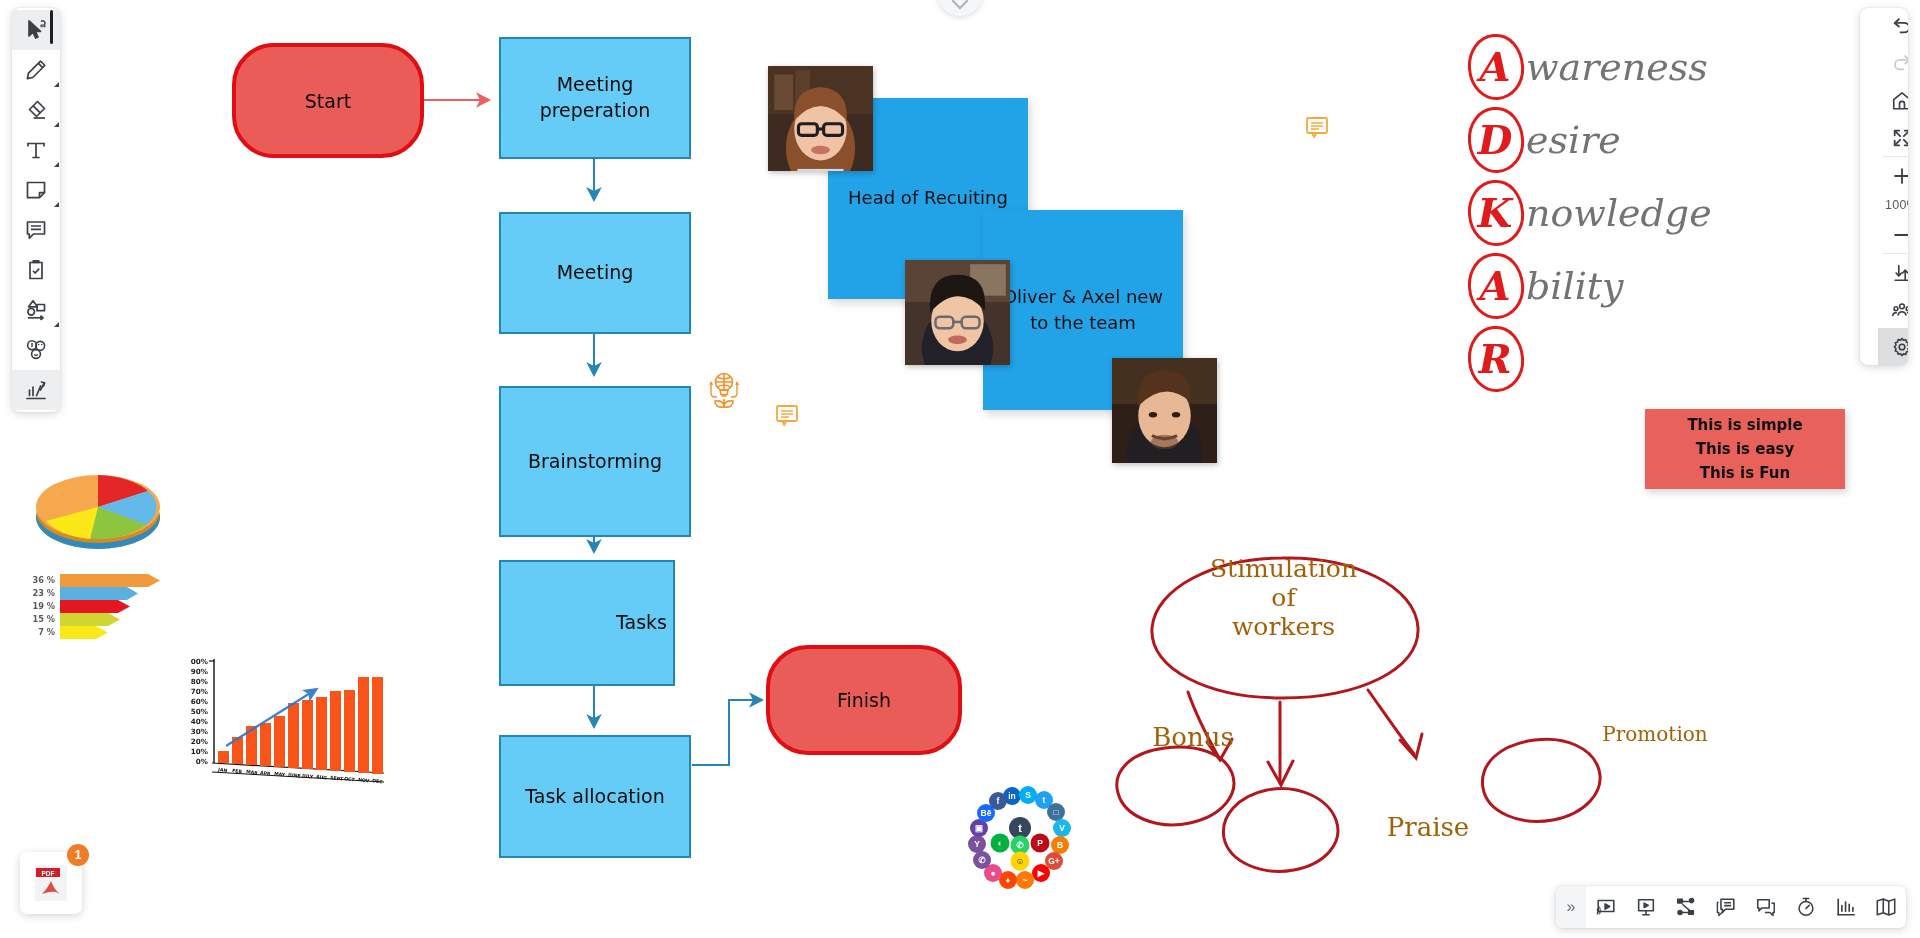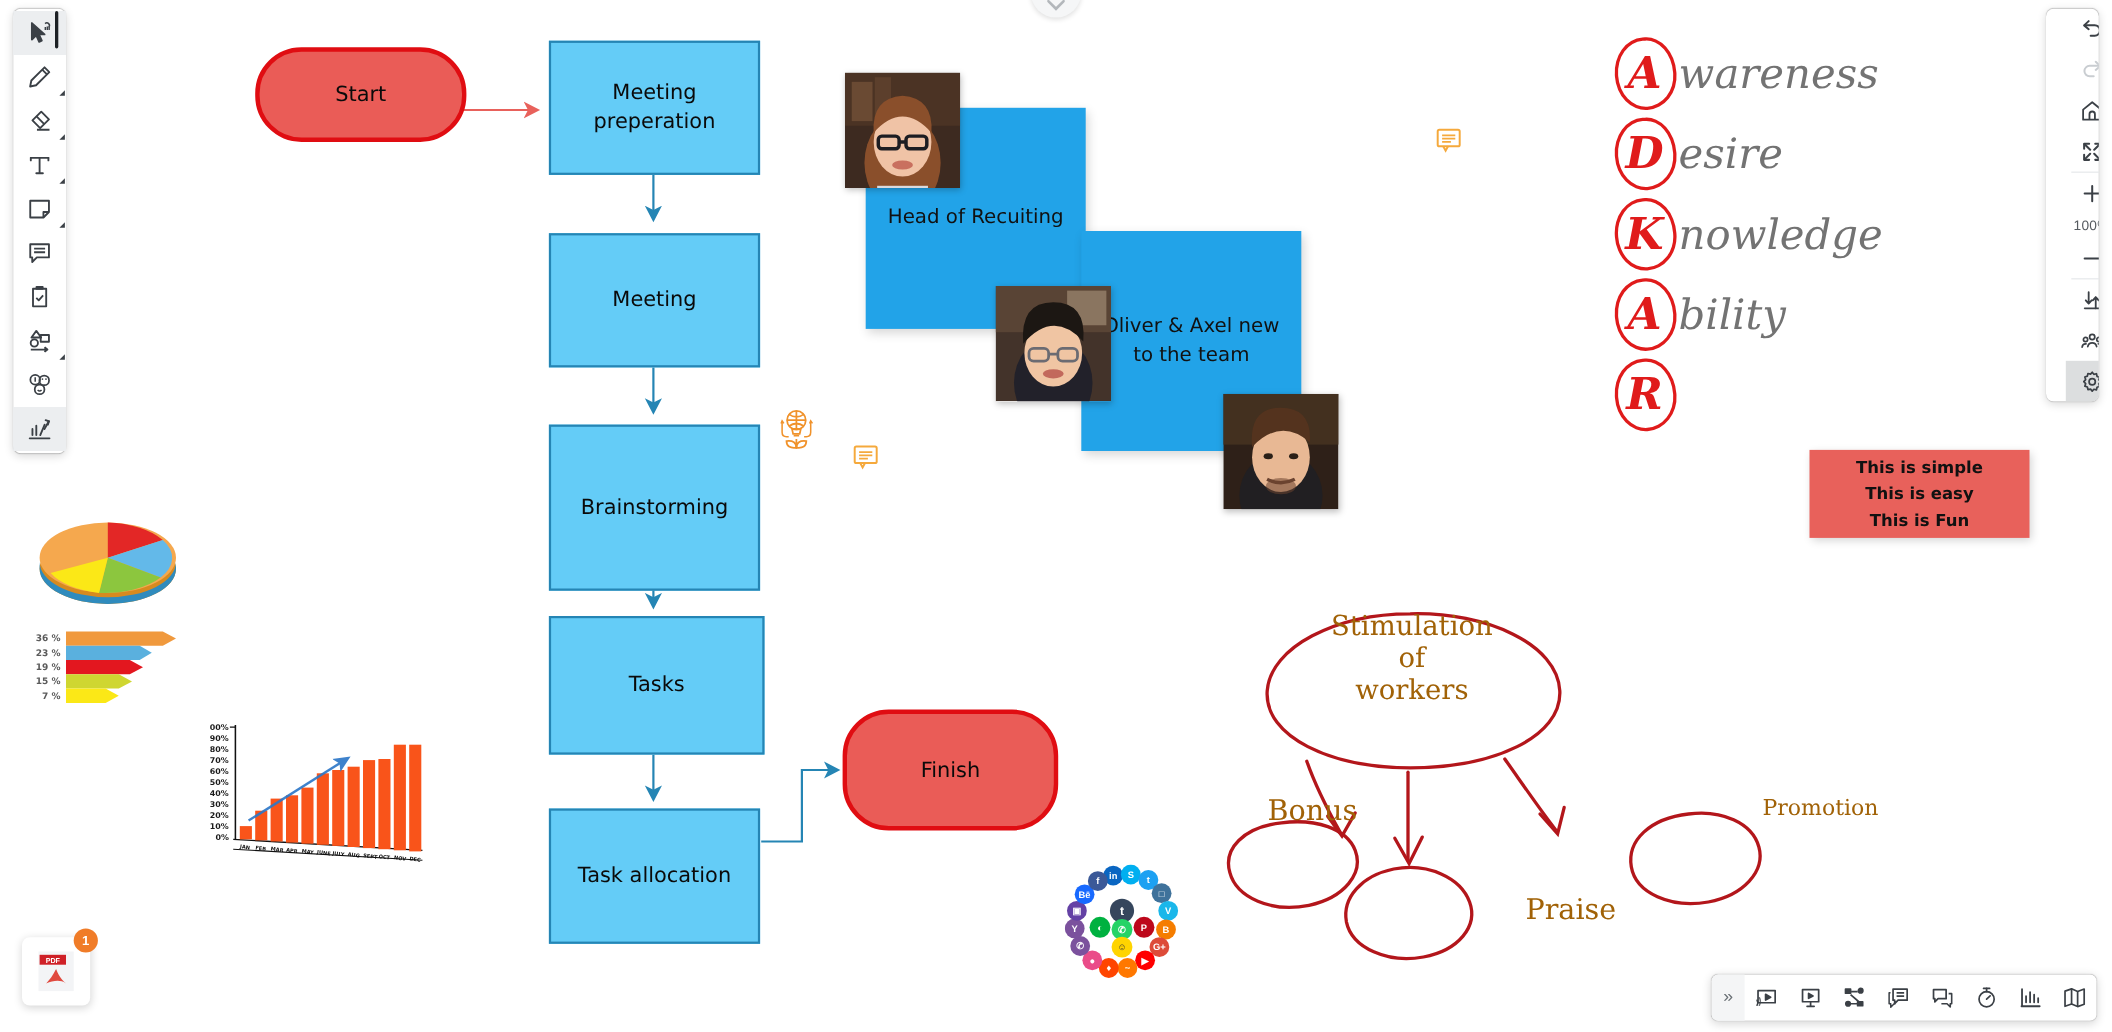--- a/index.html
+++ b/index.html
@@ -239,49 +239,49 @@
         </marker>
       </defs>
       <line x1="420" y1="100" x2="487" y2="100" stroke="#e8615b" stroke-width="2" marker-end="url(#ah-red)"></line>
       <line x1="594" y1="159" x2="594" y2="198" stroke="#2585b4" stroke-width="2" marker-end="url(#ah-blue)"></line>
       <line x1="594" y1="334" x2="594" y2="373" stroke="#2585b4" stroke-width="2" marker-end="url(#ah-blue)"></line>
       <line x1="594" y1="511" x2="594" y2="550" stroke="#2585b4" stroke-width="2" marker-end="url(#ah-blue)"></line>
       <line x1="594" y1="686" x2="594" y2="725" stroke="#2585b4" stroke-width="2" marker-end="url(#ah-blue)"></line>
       <path d="M692,765 L729,765 L729,700 L760,700" fill="none" stroke="#2585b4" stroke-width="2" marker-end="url(#ah-blue)"></path>
     </svg>
 
-    <div class="flow-term" style="left:232px;top:43px;width:192px;height:86px;">
+    <div class="flow-term" style="left:232px;top:43px;width:192px;height:115px;">
       <span>Start</span>
     </div>
 
     <div class="flow-box" style="left:499px;top:37px;width:192px;height:122px;">
       <span>Meeting preperation</span>
     </div>
 
     <div class="flow-box" style="left:499px;top:212px;width:192px;height:122px;">
       <span>Meeting</span>
     </div>
 
     <div class="flow-box" style="left:499px;top:386px;width:192px;height:151px;">
       <span>Brainstorming</span>
     </div>
 
-    <div class="flow-box" style="left:499px;top:560px;width:196px;height:126px;">
+    <div class="flow-box" style="left:499px;top:560px;width:176px;height:126px;justify-content:flex-end;">
       <span>Tasks</span>
     </div>
 
     <div class="flow-box" style="left:499px;top:735px;width:192px;height:123px;">
       <span>Task allocation</span>
     </div>
 
     <div class="flow-term" style="left:766px;top:645px;width:196px;height:110px;">
       <span>Finish</span>
     </div>
 
-    <div class="blue-card" style="left:787px;top:98px;width:200px;height:201px;">
+    <div class="blue-card" style="left:828px;top:98px;width:200px;height:201px;">
       <span>Head of Recuiting</span>
     </div>
 
     <div class="blue-card" style="left:983px;top:210px;width:200px;height:200px;">
       <span>Oliver &amp; Axel new to the team</span>
     </div>
 
     <div class="photo" style="left:768px;top:66px;width:105px;height:105px;">
       <svg viewBox="0 0 100 100" style="width:100%;height:100%;display:block">
         <rect width="100" height="100" fill="#3d2a20"></rect>

